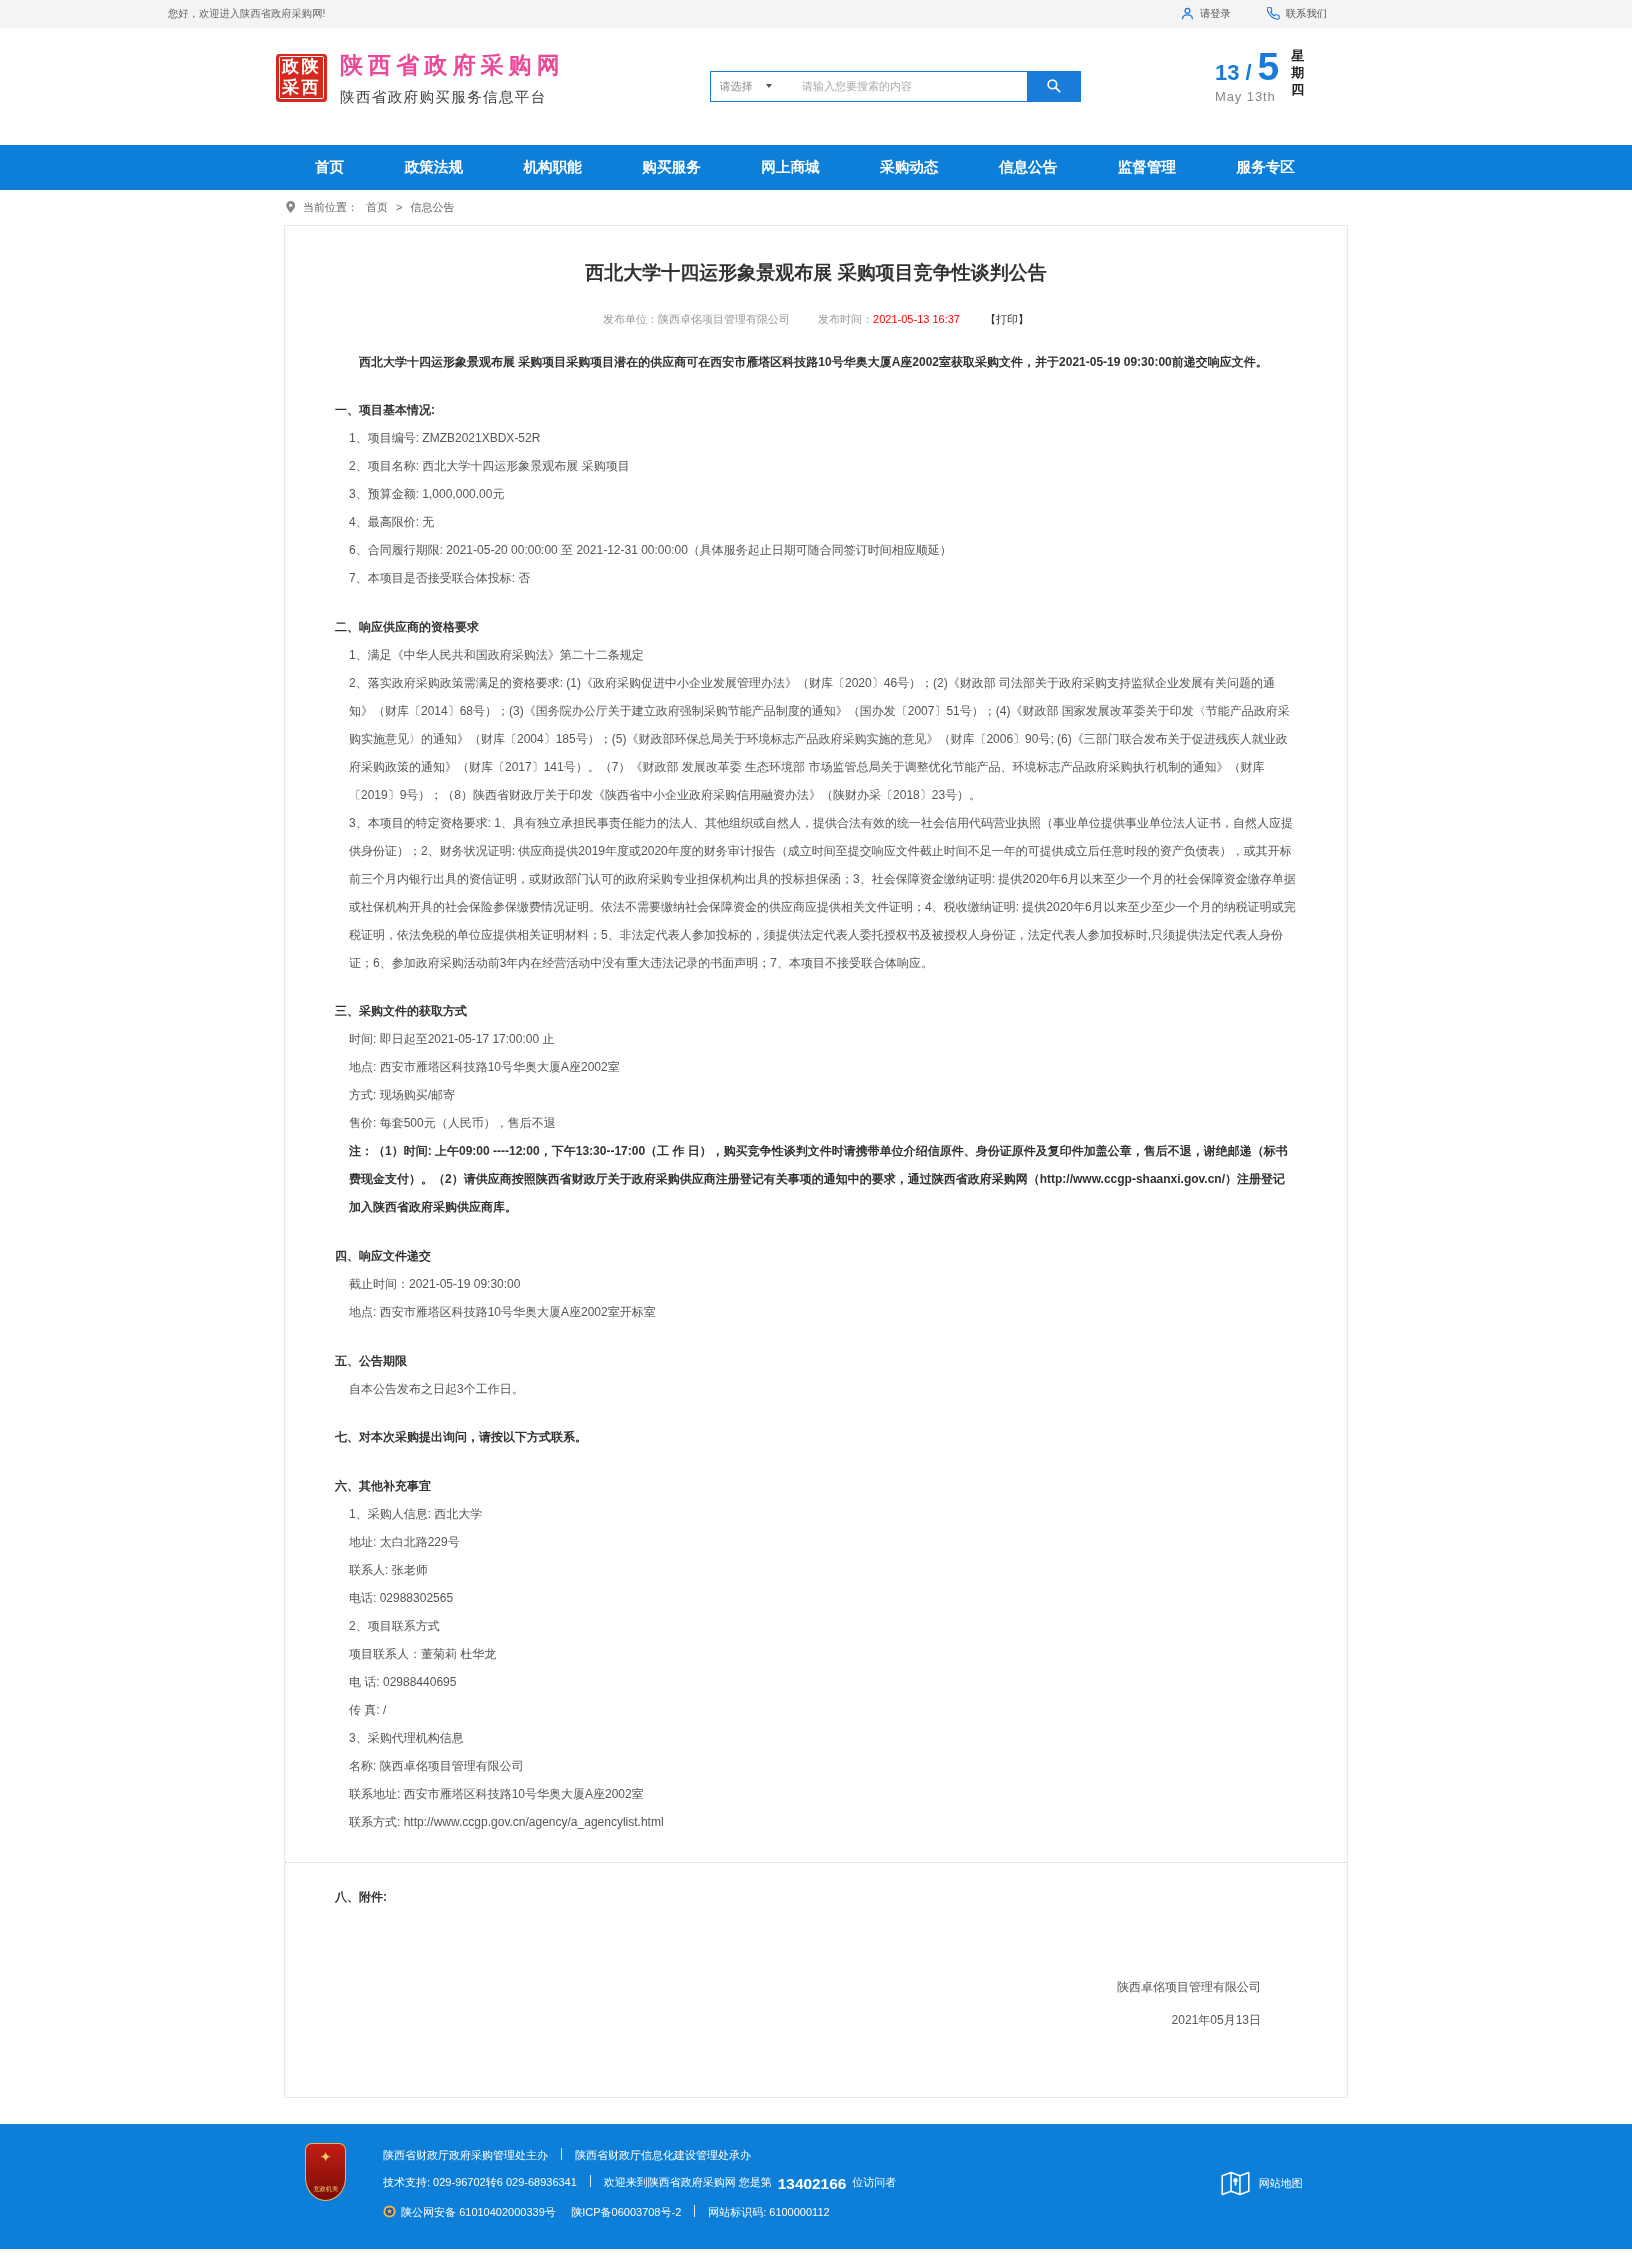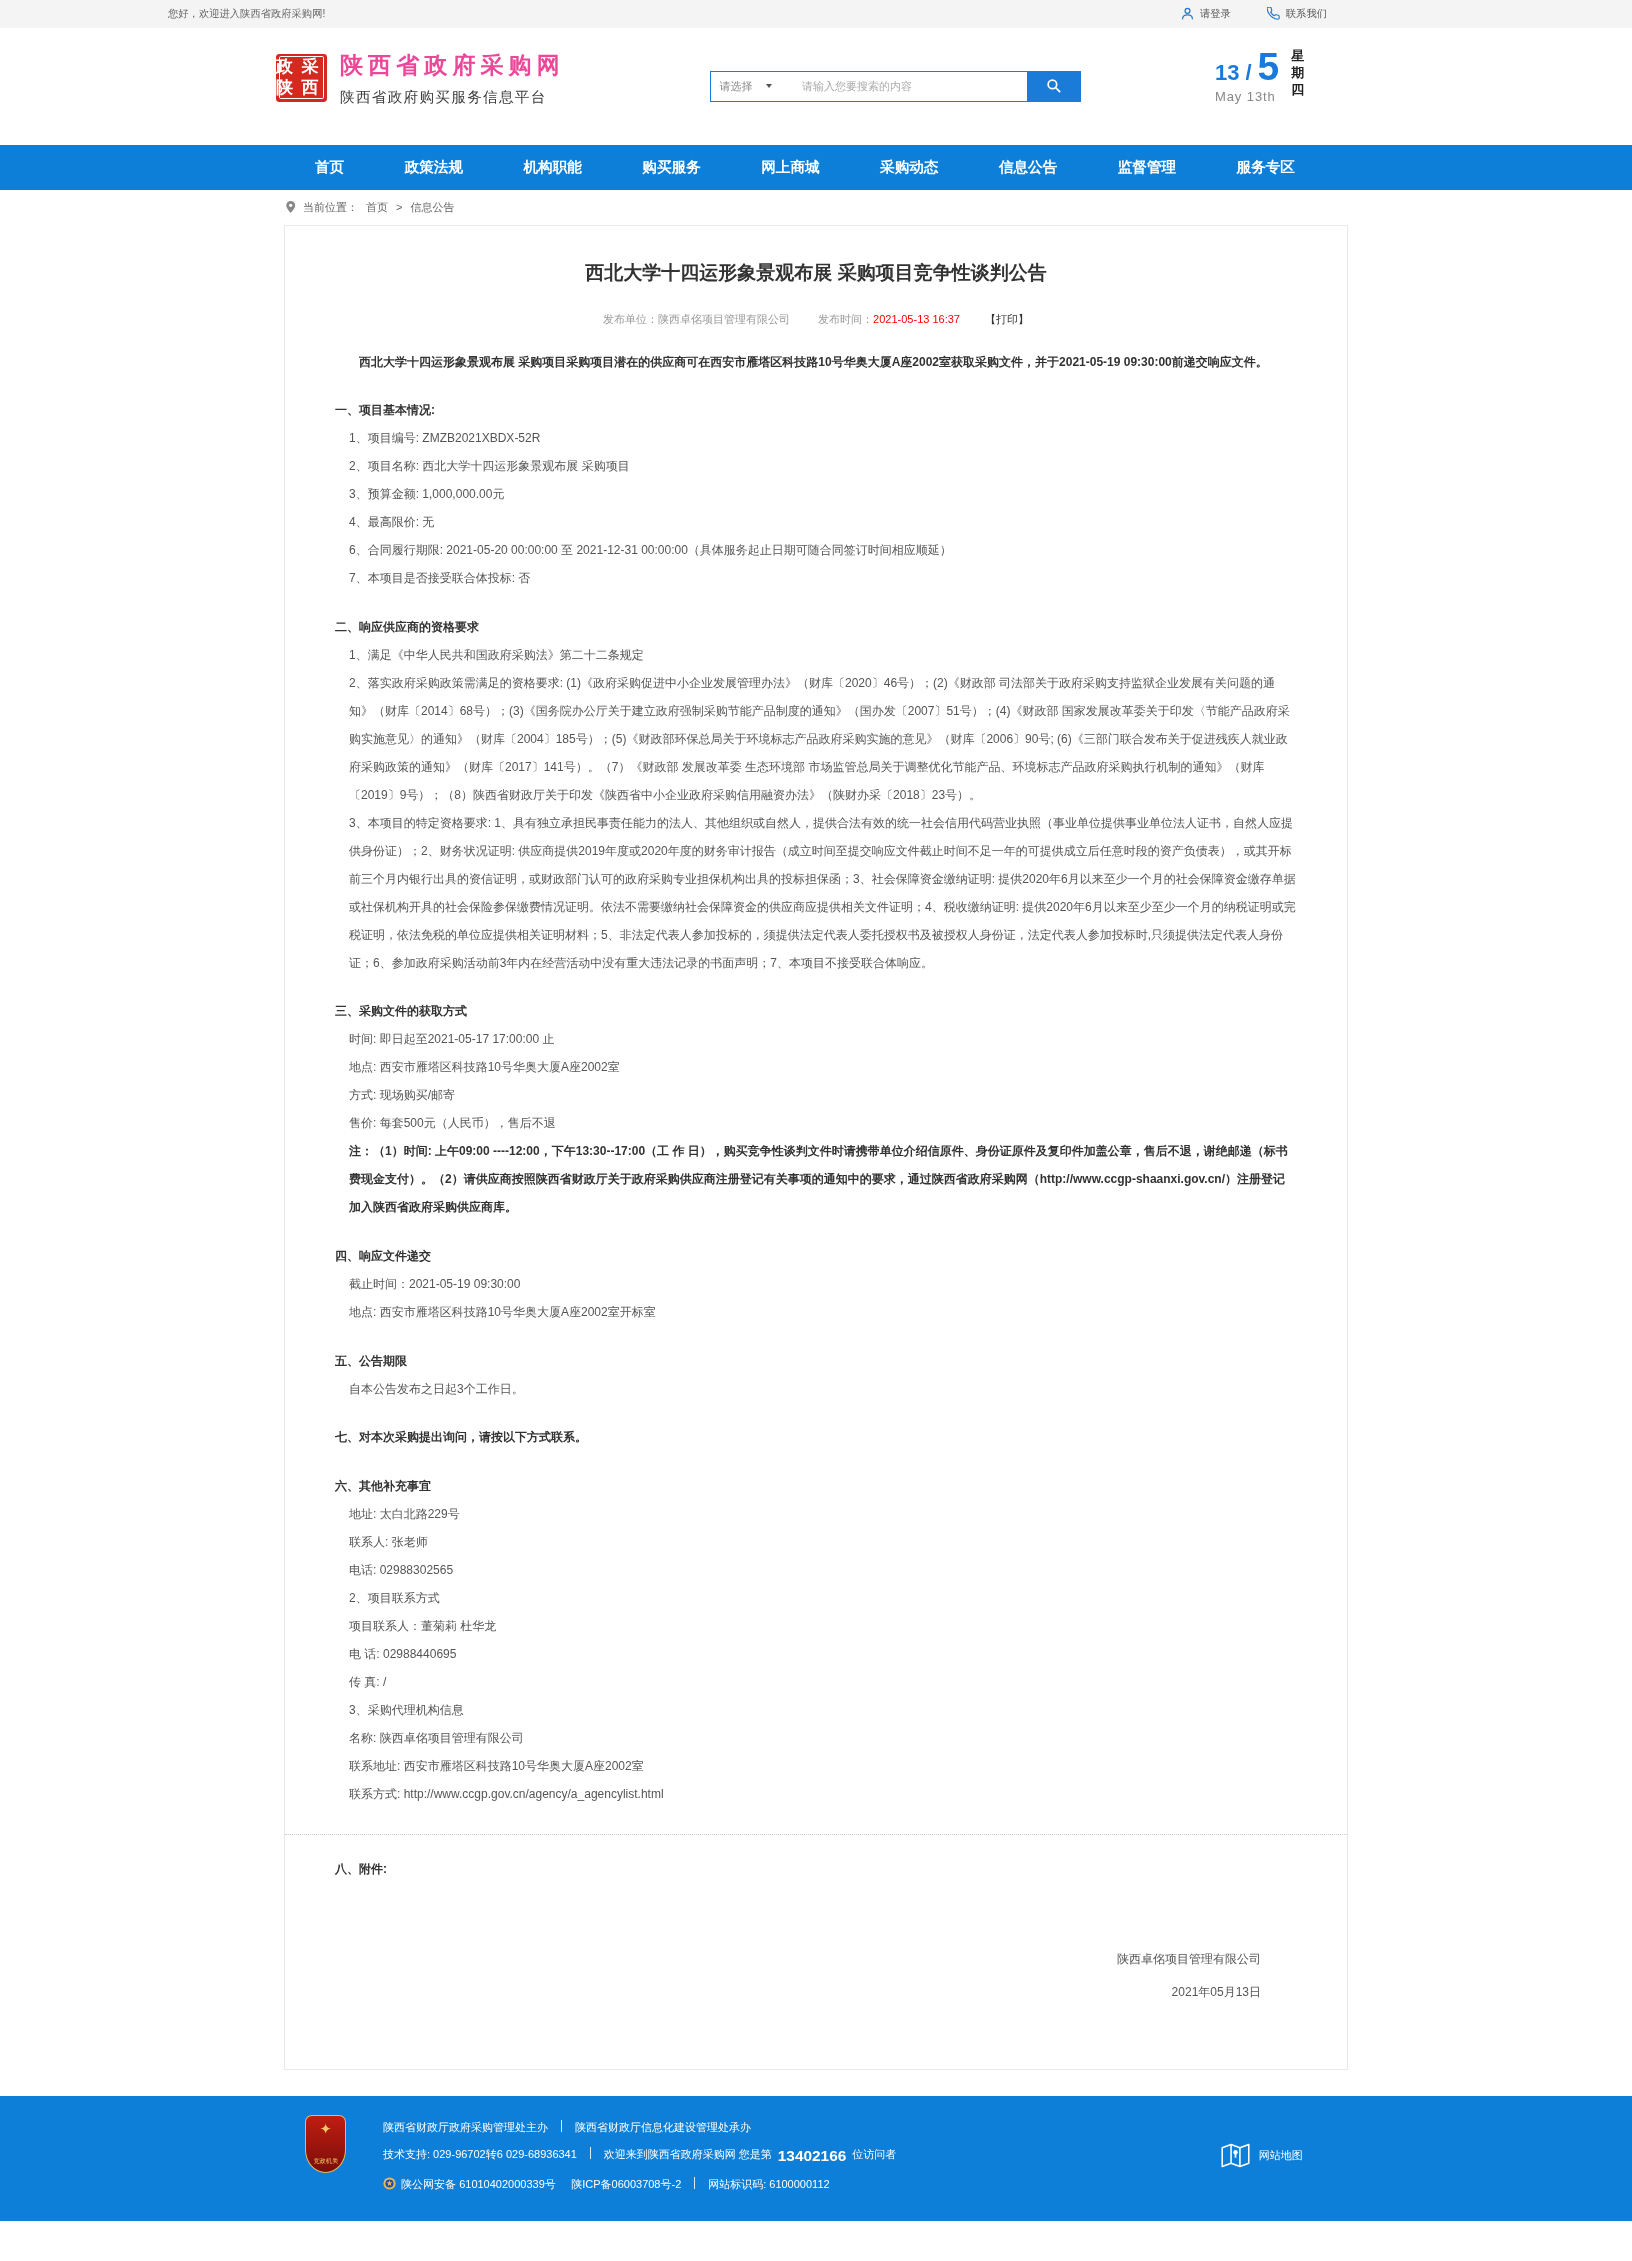--- a/index.html
+++ b/index.html
@@ -7,21 +7,21 @@
 
   
   .topbar { height:27.5px; background:#f4f4f4; font-size:10.3px; color:#666; display:flex; align-items:center; }
   .topbar-inner { width:100%; display:flex; align-items:center; padding:0 305px 0 168px; }
   .topbar-right { margin-left:auto; display:flex; align-items:center; }
   .tb-link { display:inline-flex; align-items:center; gap:6px; margin-left:36px; color:#555; cursor:pointer; }
 
   
   .header { height:117px; position:relative; background:#fff; }
   .logo { position:absolute; left:276px; top:26px; width:51px; height:48px; background:#d5281e; border-radius:3.4px;
-          display:flex; flex-direction:row; align-items:center; justify-content:center; cursor:pointer; }
+          display:flex; flex-direction:column; align-items:center; justify-content:center; cursor:pointer; }
   .logo::after { content:""; position:absolute; inset:2.6px; border:0.9px solid #fff; border-radius:1.7px; }
   .logo-row { font-size:17px; line-height:20.6px; letter-spacing:2.6px; color:#fff; font-weight:bold; position:relative; z-index:1; }
   .titles { position:absolute; left:340px; top:22px; }
   .site-title { font-size:23px; font-weight:bold; letter-spacing:5.1px; color:#ec4899; }
   .site-subtitle { font-size:14.6px; color:#3d3d3d; margin-top:7.7px; letter-spacing:1.3px; }
   .searchbox { position:absolute; left:710px; top:43px; width:371px; height:31px; border:1.7px solid #1a7bd9; display:flex; align-items:stretch; background:#fff; }
   .search-select { width:86px; display:flex; align-items:center; padding-left:8.6px; gap:13.7px; font-size:11px; color:#888; cursor:pointer; }
   .caret { width:0; height:0; border-left:3.4px solid transparent; border-right:3.4px solid transparent; border-top:4.3px solid #555; }
   .search-input { flex:1; border:none; outline:none; font-size:11px; color:#333; padding-left:5.1px; font-family:inherit; }
   .search-input::placeholder { color:#aaa; }
@@ -185,20 +185,21 @@
       <div class="blk li">方式: 现场购买/邮寄</div>
       <div class="blk li">售价: 每套500元（人民币），售后不退</div>
       <div class="blk li bold">注：（1）时间: 上午09:00 ----12:00，下午13:30--17:00（工 作 日），购买竞争性谈判文件时请携带单位介绍信原件、身份证原件及复印件加盖公章，售后不退，谢绝邮递（标书费现金支付）。（2）请供应商按照陕西省财政厅关于政府采购供应商注册登记有关事项的通知中的要求，通过陕西省政府采购网（http://www.ccgp-shaanxi.gov.cn/）注册登记加入陕西省政府采购供应商库。</div>
       <div class="blk h">四、响应文件递交</div>
       <div class="blk li">截止时间：2021-05-19 09:30:00</div>
       <div class="blk li">地点: 西安市雁塔区科技路10号华奥大厦A座2002室开标室</div>
       <div class="blk h">五、公告期限</div>
       <div class="blk li">自本公告发布之日起3个工作日。</div>
       <div class="blk h">七、对本次采购提出询问，请按以下方式联系。</div>
       <div class="blk h">六、其他补充事宜</div>
+      <div class="blk li">1、采购人信息: 西北大学</div>
       <div class="blk li">地址: 太白北路229号</div>
       <div class="blk li">联系人: 张老师</div>
       <div class="blk li">电话: 02988302565</div>
       <div class="blk li">2、项目联系方式</div>
       <div class="blk li">项目联系人：董菊莉 杜华龙</div>
       <div class="blk li">电 话: 02988440695</div>
       <div class="blk li">传 真: /</div>
       <div class="blk li">3、采购代理机构信息</div>
       <div class="blk li">名称: 陕西卓佲项目管理有限公司</div>
       <div class="blk li">联系地址: 西安市雁塔区科技路10号华奥大厦A座2002室</div>

